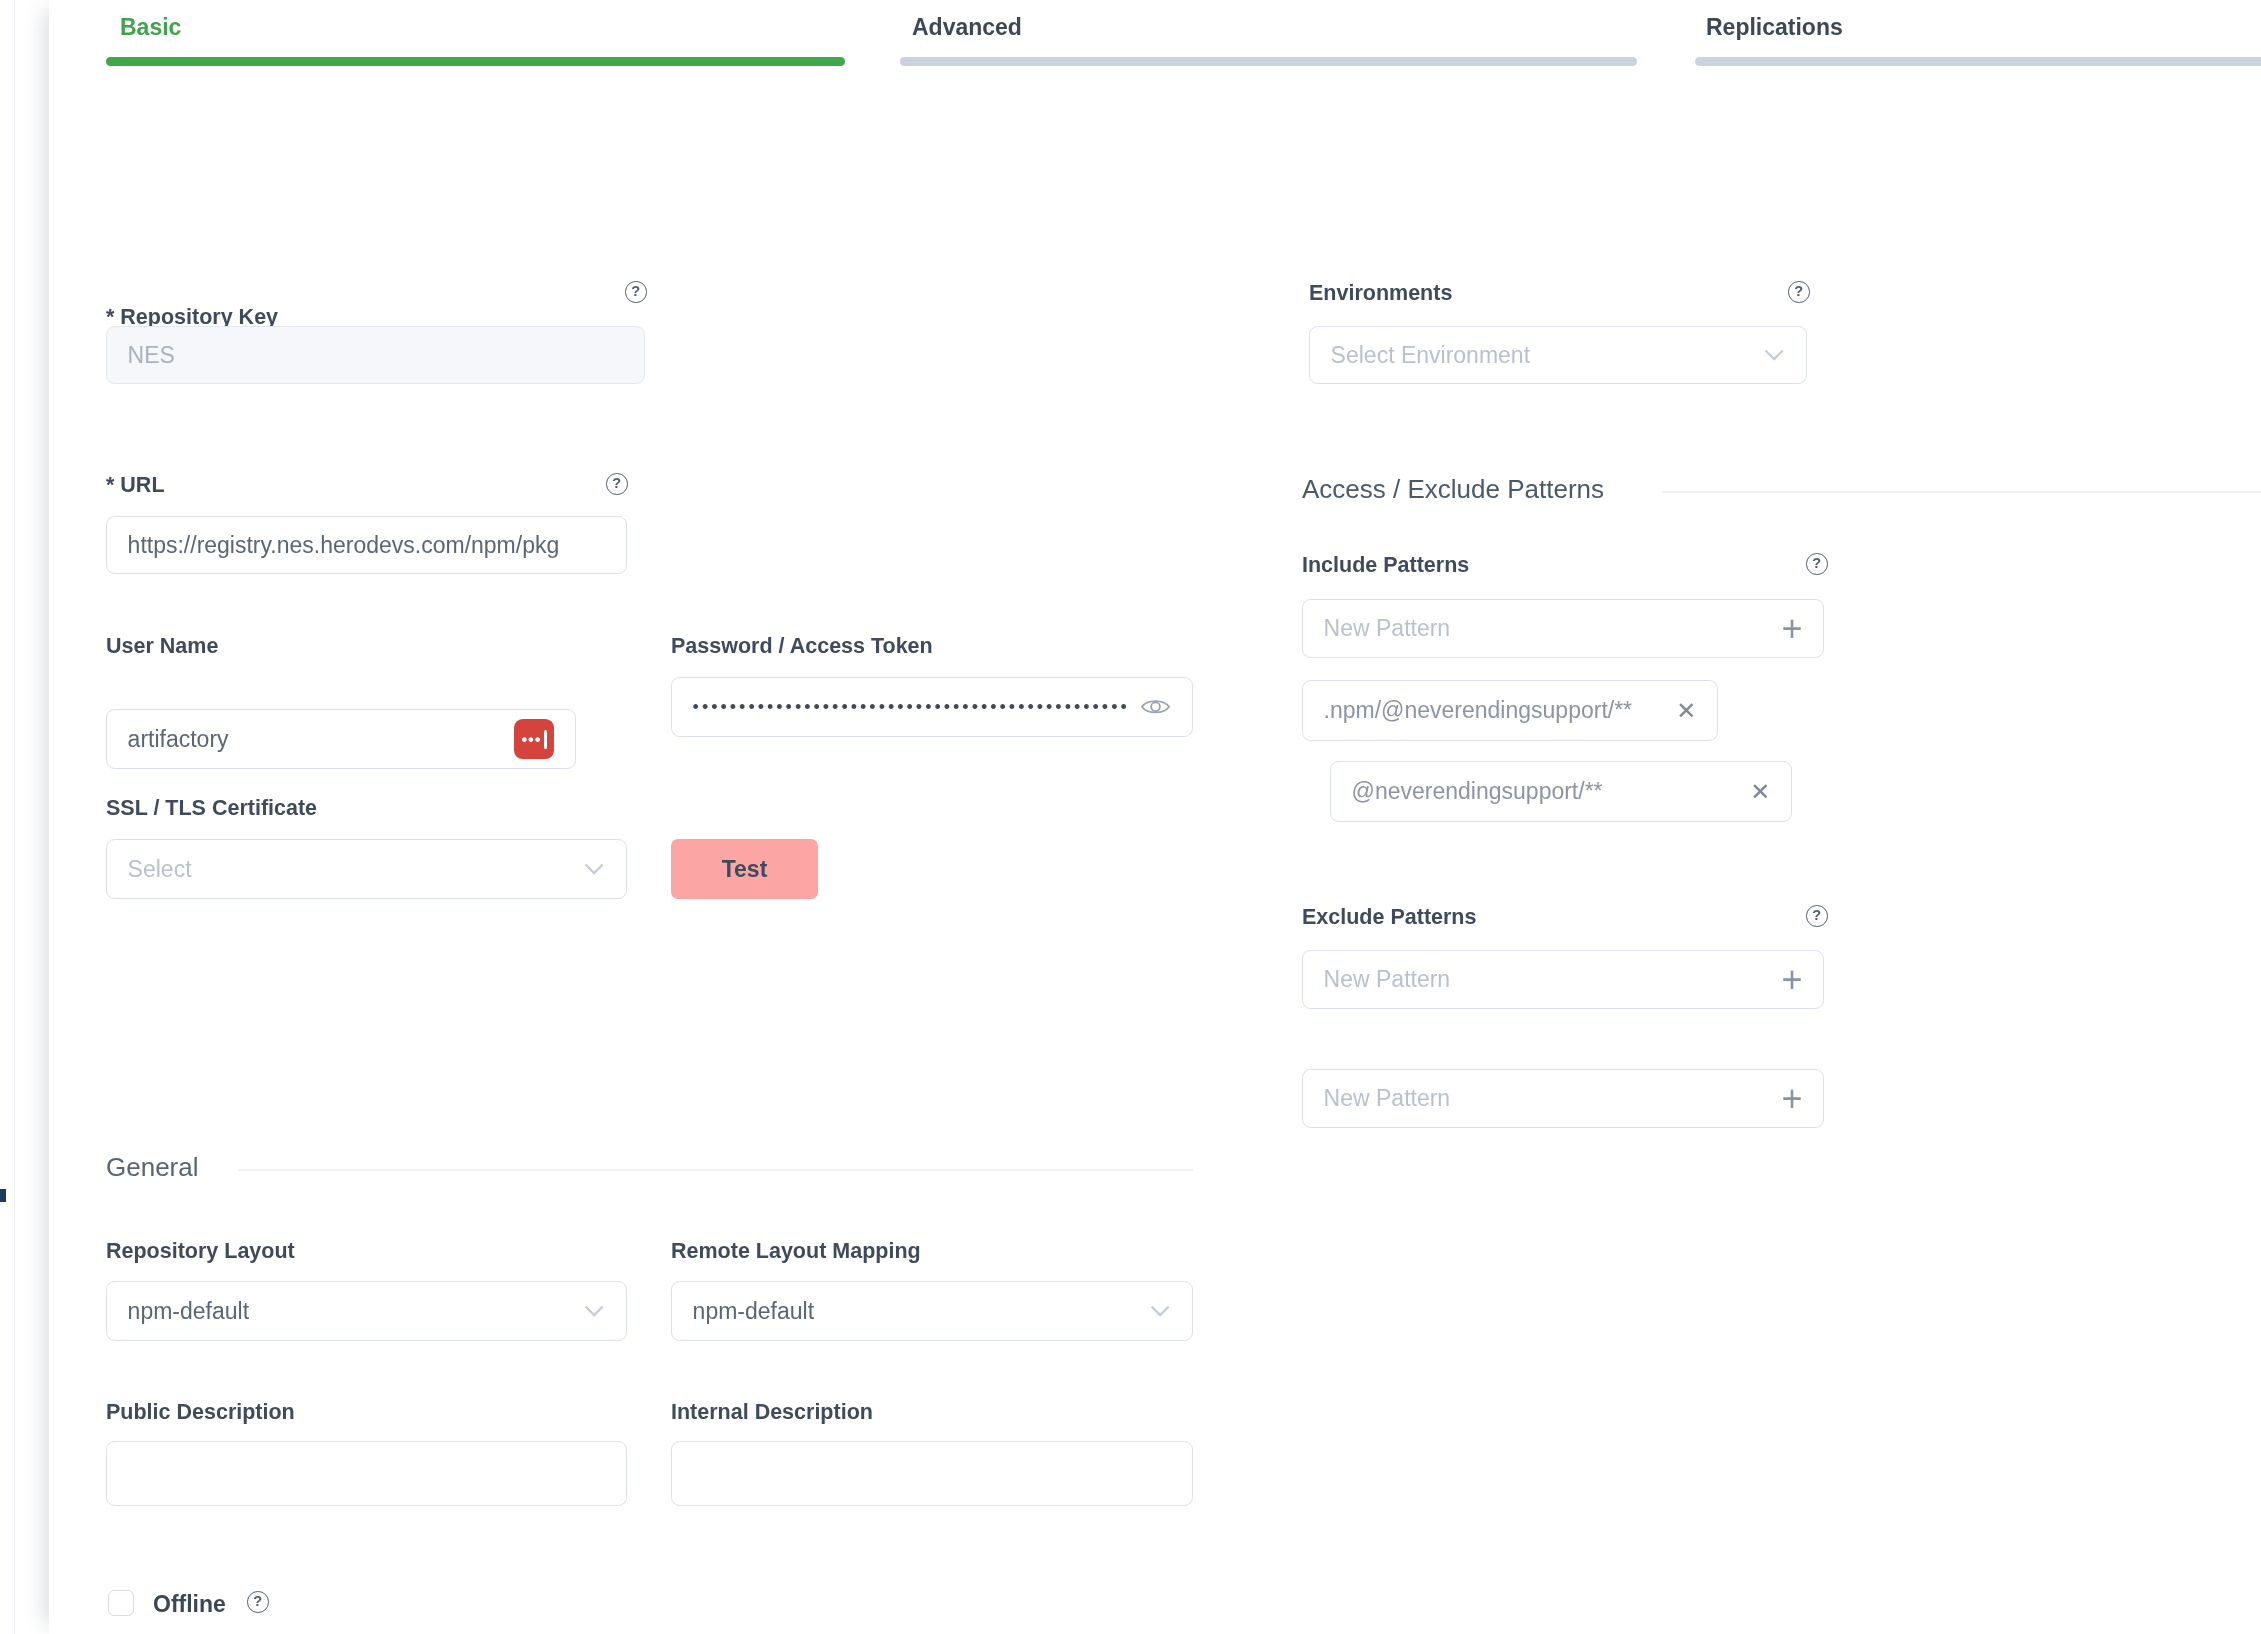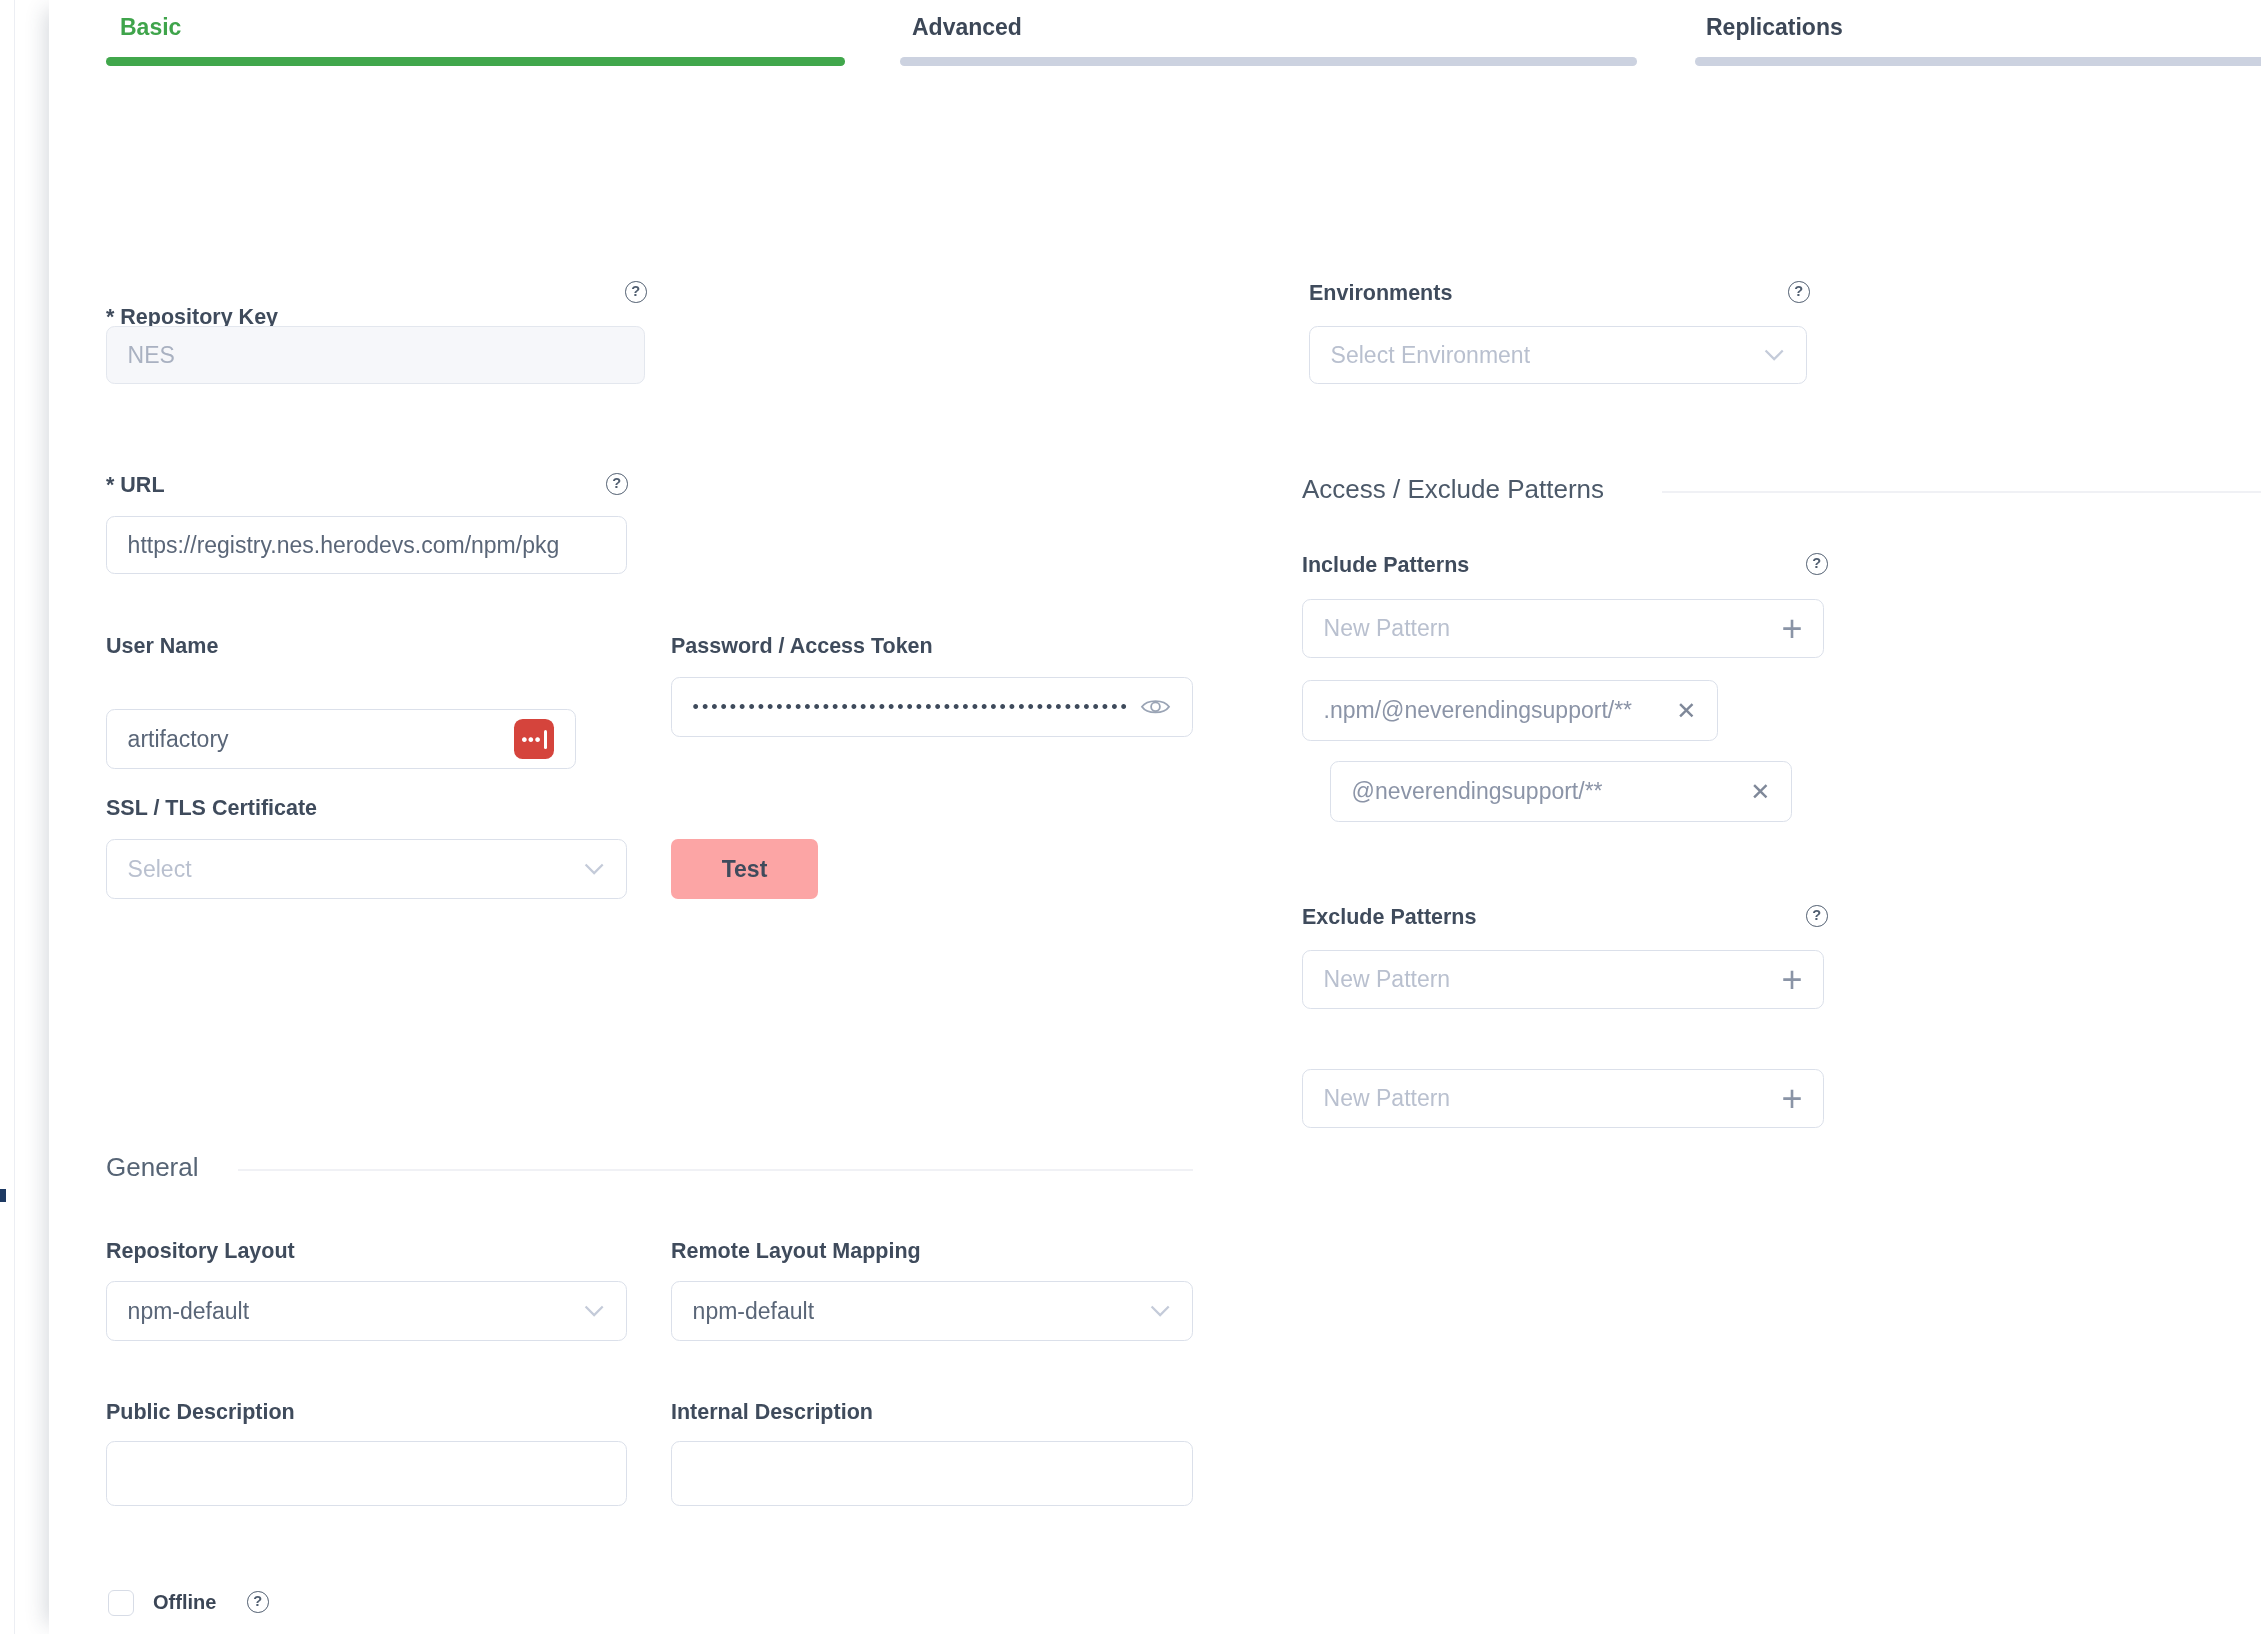--- a/index.html
+++ b/index.html
@@ -48,21 +48,21 @@
   .red-badge .dots{color:#fff;font-size:16.3px;letter-spacing:0.9px;line-height:1;font-weight:700;}
   .red-badge .bar{width:3.4px;height:19px;background:#fff;border-radius:1.7px;}
   .test-btn{position:absolute;background:#fca5a5;border:none;border-radius:6.9px;cursor:pointer;
             display:flex;align-items:center;justify-content:center;
             font-family:"Liberation Sans", sans-serif;font-size:23px;font-weight:600;color:#3f4b5c;}
   .textarea-box{position:absolute;border:1.7px solid #dbe0ea;border-radius:8.6px;background:#fff;box-sizing:border-box;}
   .textarea-box textarea{width:100%;height:100%;border:none;outline:none;resize:none;background:transparent;
             box-sizing:border-box;padding:12px 19px;font-family:"Liberation Sans", sans-serif;font-size:23px;color:#5a6678;}
   .checkbox{position:absolute;width:26px;height:26px;border:1.7px solid #d7dce6;border-radius:6px;background:#fff;
             box-sizing:border-box;cursor:pointer;}
-  .offline-label{position:absolute;font-size:20px;font-weight:700;color:#3b4656;}
+  .offline-label{position:absolute;font-size:23px;font-weight:700;color:#3b4656;}
 </style>
 </head>
 <body>
 
 <div class="panel"></div>
 <div class="rail-line"></div>
 <div class="rail-mark"></div>
 
 <div class="tab-label active" style="left:120px;">Basic</div>
 <div class="tab-bar active" style="left:106px;width:739px;"></div>

